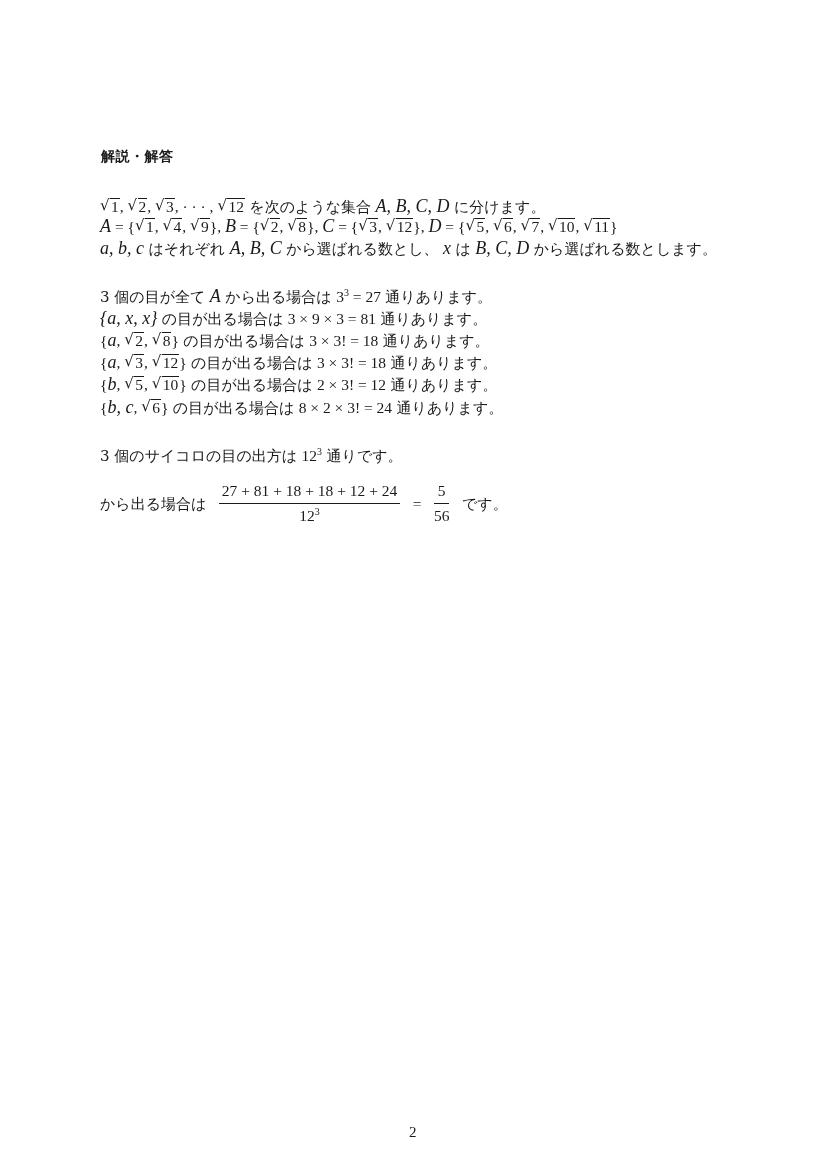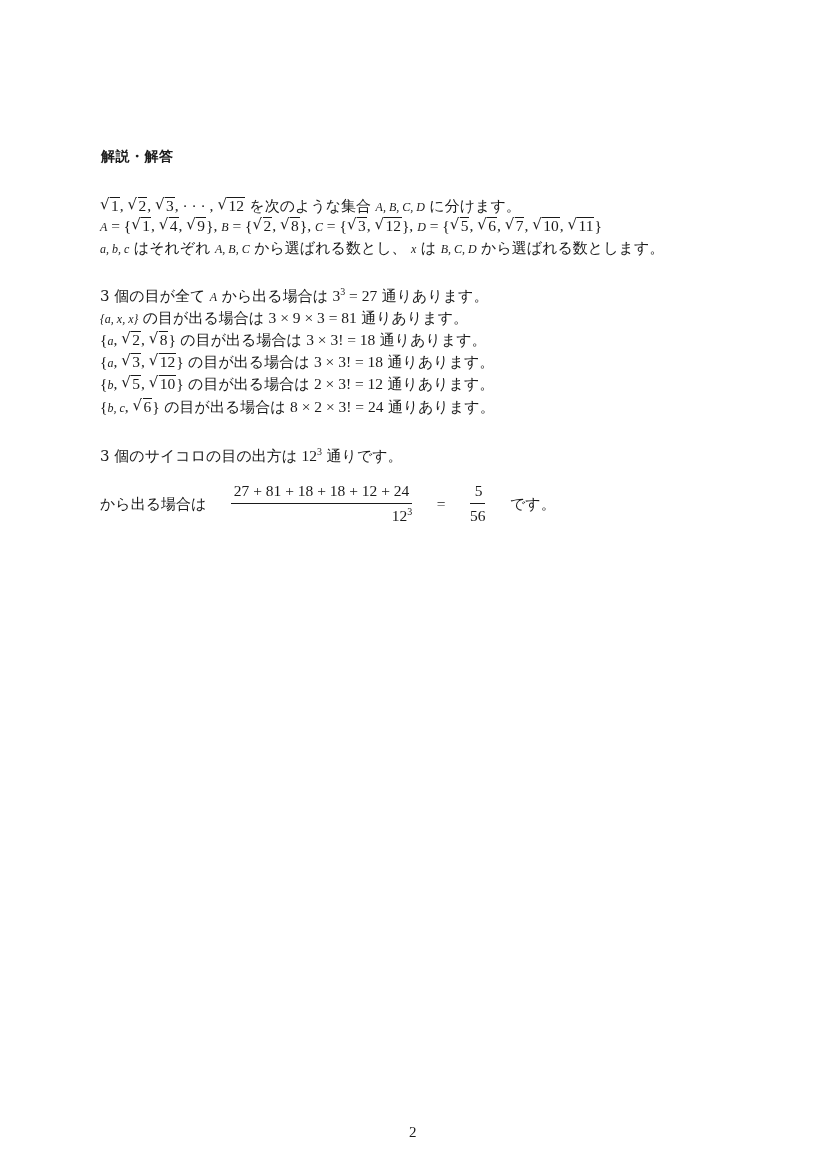--- a/index.html
+++ b/index.html
@@ -4,26 +4,26 @@
 <style>
   html, body { margin: 0; padding: 0; background: #ffffff; }
   body { width: 827px; height: 1170px; position: relative; overflow: hidden;
          font-family: "DejaVu Serif", "Liberation Serif", serif; color: #1a1a1a; }
   .page { position: absolute; left: 0; top: 0; width: 827px; height: 1088px; }
   .heading { position: absolute; left: 101px; top: 148px; font-family: "DejaVu Sans", "Liberation Sans", sans-serif;
              font-weight: bold; font-size: 14px; letter-spacing: 0.5px; }
   .line { position: absolute; left: 100px; font-size: 14px; white-space: nowrap; line-height: 20px; }
   .jp { font-family: "DejaVu Serif", "Liberation Serif", serif; font-size: 15px; }
   .m { font-family: "Liberation Serif", "DejaVu Serif", serif; font-size: 15.5px; }
-  .mi { font-family: "Liberation Serif", "DejaVu Serif", serif; font-style: italic; font-size: 12px; }
+  .mi { font-family: "Liberation Serif", "DejaVu Serif", serif; font-style: italic; font-size: 18px; }
   .sqrt { display: inline-block; position: relative; padding-left: 9px; margin-left: 1px; }
   .sqrt::before { content: "√"; position: absolute; left: -1px; top: -2px; font-size: 15px; font-family: "DejaVu Serif", serif; }
   .sqrt .rad { display: inline-block; border-top: 1px solid #1a1a1a; padding: 0 1px 0 1px; line-height: 16px; }
   sup { font-size: 10px; vertical-align: 6px; line-height: 0; }
-  .frac { display: inline-block; vertical-align: middle; text-align: right; margin: 0 20px; }
+  .frac { display: inline-block; vertical-align: middle; text-align: center; margin: 0 8px; }
   .frac .num { display: block; padding: 0 3px 2px 3px; border-bottom: 1px solid #1a1a1a; }
   .frac .den { display: block; padding-top: 2px; }
   .pagenum { position: absolute; left: 409px; top: 1124px; font-family: "Liberation Serif", serif; font-size: 15px; }
 </style>
 </head>
 <body>
 
 <div class="page">
 
   <div class="heading">解説・解答</div>

